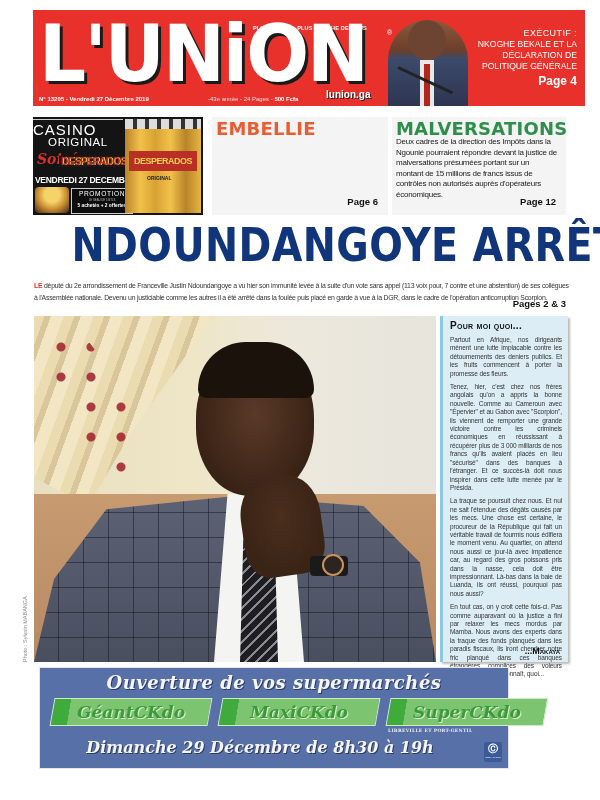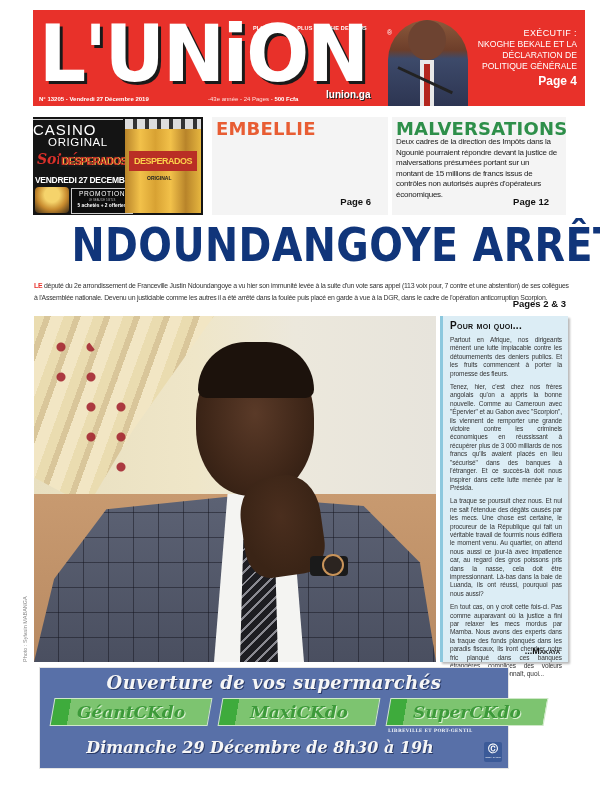--- a/index.html
+++ b/index.html
@@ -137,21 +137,21 @@
       line-height: 15px; letter-spacing: 0.2px;
     }
     .teaser-1 h2 { color: #e85d33; }
     .teaser-2 h2 { color: #2e8f4a; }
     .teaser p {
       font-family: "Liberation Sans Narrow", "Liberation Sans", sans-serif;
       font-size: 8px; line-height: 10.6px; color: #222; margin-top: 1px;
       letter-spacing: -0.25px;
     }
     .teaser .page {
-      position: absolute; right: 17px; bottom: 8px; font-weight: bold; font-size: 9.5px; color: #111;
+      position: absolute; right: 10px; bottom: 8px; font-weight: bold; font-size: 9.5px; color: #111;
     }
 
     
     .headline {
       position: absolute; left: 34px; top: 216px; width: 536px; text-align: center;
       font-family: "DejaVu Sans", sans-serif; font-weight: bold;
       font-size: 46px; line-height: 58px; color: #10357a; letter-spacing: 0.5px;
       transform: scaleX(0.86); transform-origin: center;
       white-space: nowrap;
     }

